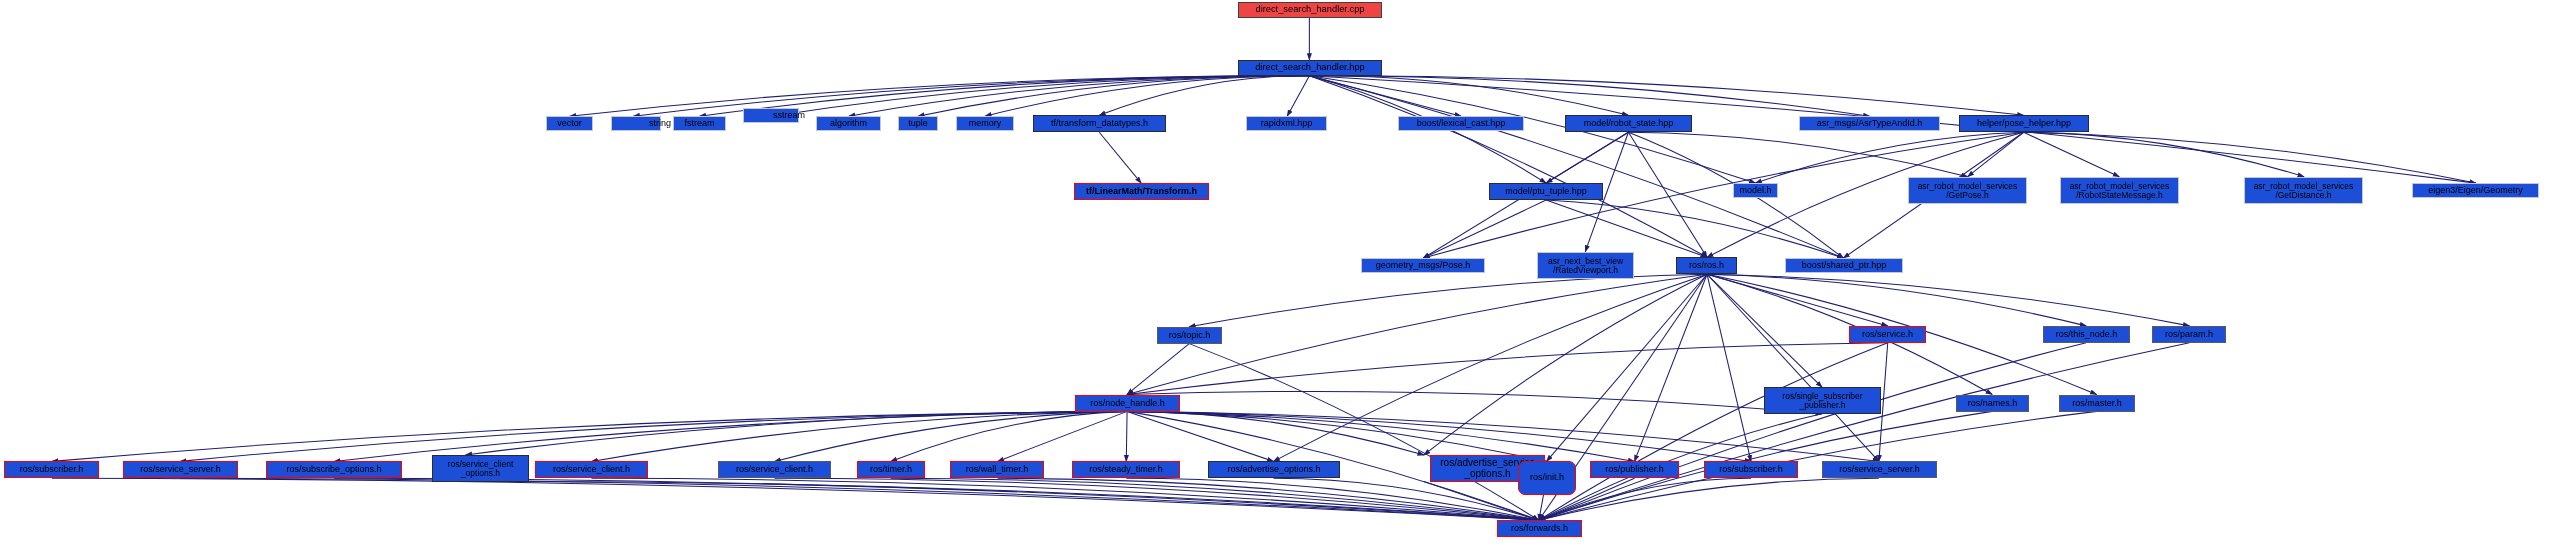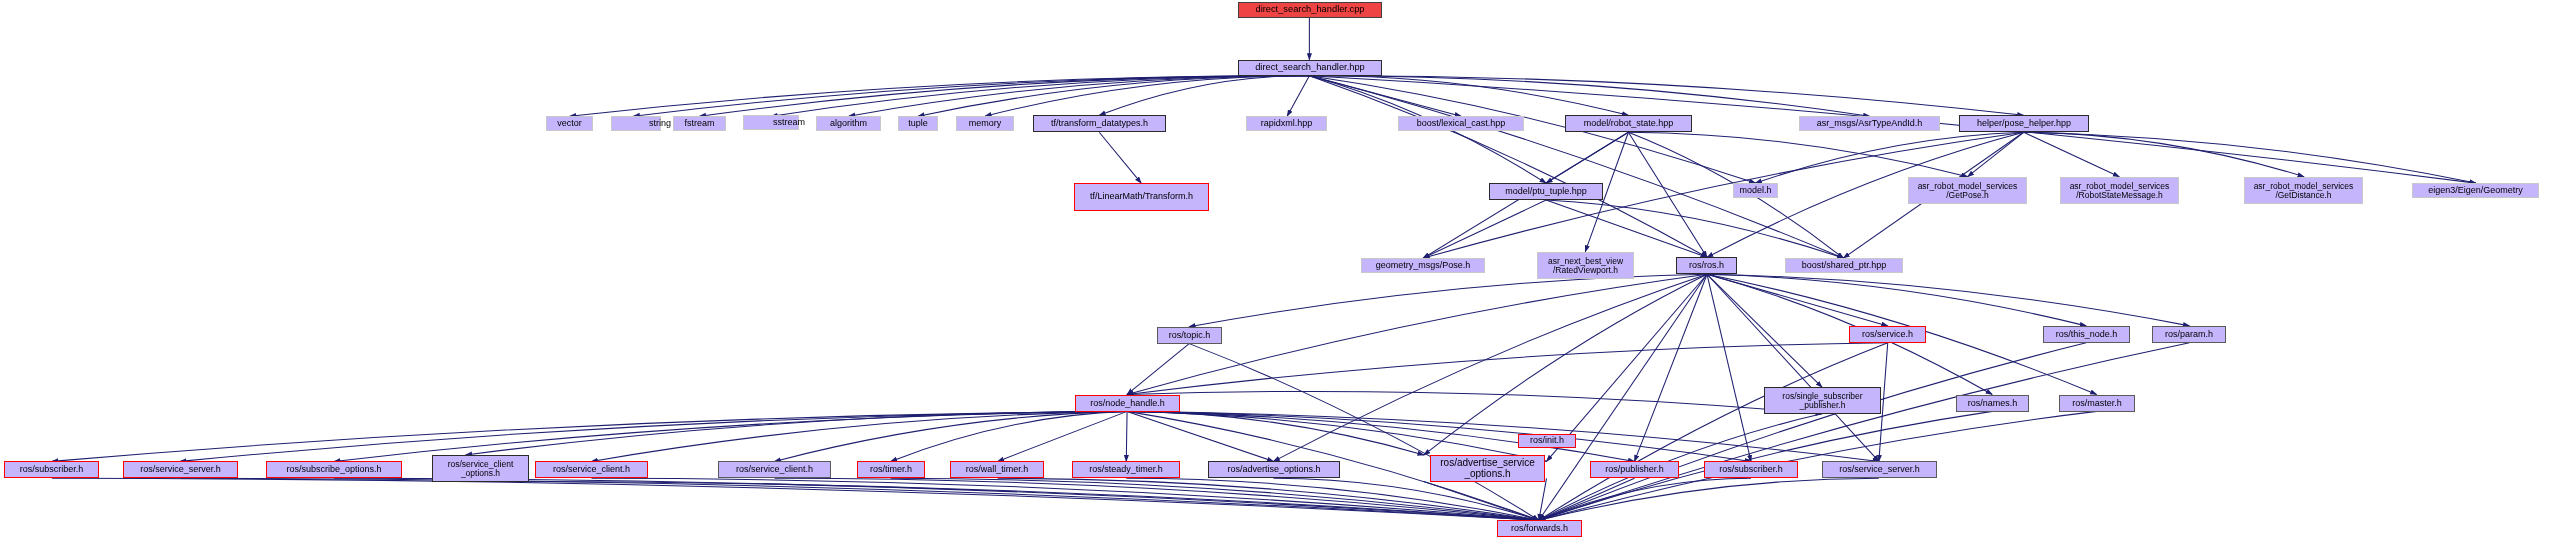--- a/index.html
+++ b/index.html
@@ -1,20 +1,20 @@
 <!DOCTYPE html>
 <html style="font-size:13px"><head>
 <meta charset="utf-8">
 <style>
   html,body{margin:0;padding:0;background:#ffffff;}
   #canvas{position:relative;width:2576px;height:559px;background:#ffffff;
           font-family:"Liberation Sans","DejaVu Sans",sans-serif;overflow:hidden;}
   #edges{position:absolute;left:0;top:0;width:2576px;height:559px;}
   .node{position:absolute;box-sizing:border-box;display:flex;align-items:center;
-        justify-content:center;text-align:center;background:#c4b5fd;
+        justify-content:center;text-align:center;background:#1d4ed8;
         border:0.8px solid #c0c0c0;color:#000000;line-height:1.05;
         white-space:pre-line;z-index:5;}
   .node.gray{background:#ef4444;border:0.8px solid #404040;}
   .node.black{border:1.2px solid #2b2b2b;}
   .node.dark{border:1.2px solid #5a5a5a;}
   .node.red{border:1.2px solid #ff0000;}
   .node.plain{border:0.8px solid #c8c8c8;}
 </style>
 </head>
 <body>
@@ -122,31 +122,31 @@
         <path d="M2170.5,593 Q2039,593 1907.5,645" marker-end="url(#ah)" stroke="#1f1f70"></path>
         <path d="M2329,593 Q2118.25,593 1907.5,645" marker-end="url(#ah)" stroke="#1f1f70"></path>
       </g>
   </svg>
   <div id="nodes">
       <div class="node gray" style="left: 1238px; top: 1.6px; width: 144px; height: 16px; font-size: 9.3px;">direct_search_handler.cpp</div>
       <div class="node black" style="left: 1238px; top: 60px; width: 144px; height: 16px; font-size: 9.3px;">direct_search_handler.hpp</div>
       <div class="node plain" style="left: 546px; top: 116px; width: 47px; height: 15.3px; font-size: 9px;">vector</div>
       <div class="node plain" style="left: 611px; top: 116px; width: 45px; height: 15.3px; font-size: 9px; padding-left: 48px;">string</div>
       <div class="node plain" style="left: 673px; top: 116px; width: 53px; height: 15.3px; font-size: 9px;">fstream</div>
-      <div class="node plain" style="left: 743px; top: 115px; width: 56px; height: 15.3px; font-size: 9px; padding-left: 36px;">sstream</div>
+      <div class="node plain" style="left: 743px; top: 108px; width: 56px; height: 15.3px; font-size: 9px; padding-left: 36px;">sstream</div>
       <div class="node plain" style="left: 816px; top: 116px; width: 65px; height: 15.3px; font-size: 9px;">algorithm</div>
       <div class="node plain" style="left: 898px; top: 116px; width: 40px; height: 15.3px; font-size: 9px;">tuple</div>
       <div class="node plain" style="left: 956px; top: 116px; width: 58px; height: 15.3px; font-size: 9px;">memory</div>
       <div class="node black" style="left: 1033px; top: 115px; width: 133px; height: 17px; font-size: 9px;">tf/transform_datatypes.h</div>
       <div class="node plain" style="left: 1246px; top: 116px; width: 81px; height: 15.3px; font-size: 9px;">rapidxml.hpp</div>
       <div class="node plain" style="left: 1398px; top: 116px; width: 126px; height: 15.3px; font-size: 9px;">boost/lexical_cast.hpp</div>
       <div class="node black" style="left: 1565px; top: 115px; width: 127px; height: 17px; font-size: 9px;">model/robot_state.hpp</div>
       <div class="node plain" style="left: 1799px; top: 116px; width: 141px; height: 15.3px; font-size: 9px;">asr_msgs/AsrTypeAndId.h</div>
       <div class="node black" style="left: 1959px; top: 115px; width: 130px; height: 17px; font-size: 9px;">helper/pose_helper.hpp</div>
-      <div class="node red" style="left: 1074px; top: 183px; width: 135px; height: 28px; font-size: 9px;">tf/LinearMath/Transform.h</div>
+      <div class="node red" style="left: 1074px; top: 183px; width: 135px; height: 17px; font-size: 9px; font-weight: bold;">tf/LinearMath/Transform.h</div>
       <div class="node black" style="left: 1489px; top: 183px; width: 114px; height: 17px; font-size: 9px;">model/ptu_tuple.hpp</div>
       <div class="node plain" style="left: 1733px; top: 183px; width: 45px; height: 15.3px; font-size: 9px;">model.h</div>
       <div class="node plain" style="left: 1908px; top: 177px; width: 119px; height: 27px; font-size: 8.5px;">asr_robot_model_services
 /GetPose.h</div>
       <div class="node plain" style="left: 2060px; top: 177px; width: 119px; height: 27px; font-size: 8.5px;">asr_robot_model_services
 /RobotStateMessage.h</div>
       <div class="node plain" style="left: 2244px; top: 177px; width: 119px; height: 27px; font-size: 8.5px;">asr_robot_model_services
 /GetDistance.h</div>
       <div class="node plain" style="left: 2412px; top: 183px; width: 127px; height: 15.3px; font-size: 9px;">eigen3/Eigen/Geometry</div>
       <div class="node plain" style="left: 1361px; top: 258px; width: 124px; height: 15.3px; font-size: 9px;">geometry_msgs/Pose.h</div>
@@ -169,20 +169,20 @@
       <div class="node black" style="left: 432px; top: 455px; width: 97px; height: 27px; font-size: 8.5px;">ros/service_client
 _options.h</div>
       <div class="node red" style="left: 535px; top: 461px; width: 113px; height: 17px; font-size: 9px;">ros/service_client.h</div>
       <div class="node dark" style="left: 718px; top: 461px; width: 113px; height: 17px; font-size: 9px;">ros/service_client.h</div>
       <div class="node red" style="left: 857px; top: 461px; width: 68px; height: 17px; font-size: 9px;">ros/timer.h</div>
       <div class="node red" style="left: 950px; top: 461px; width: 94px; height: 17px; font-size: 9px;">ros/wall_timer.h</div>
       <div class="node red" style="left: 1072px; top: 461px; width: 108px; height: 17px; font-size: 9px;">ros/steady_timer.h</div>
       <div class="node black" style="left: 1208px; top: 461px; width: 132px; height: 17px; font-size: 9px;">ros/advertise_options.h</div>
       <div class="node red" style="left: 1430px; top: 455px; width: 115px; height: 27px; font-size: 10px;">ros/advertise_service
 _options.h</div>
-      <div class="node red" style="left: 1518px; top: 434px; width: 58px; height: 14px; font-size: 9px;">ros/init.h</div>
+      <div class="node red" style="left: 1518px; top: 461px; width: 58px; height: 34px; font-size: 9px; border-radius: 7px;">ros/init.h</div>
       <div class="node red" style="left: 1590px; top: 461px; width: 89px; height: 17px; font-size: 9px;">ros/publisher.h</div>
       <div class="node red" style="left: 1704px; top: 461px; width: 94px; height: 17px; font-size: 9px;">ros/subscriber.h</div>
       <div class="node dark" style="left: 1822px; top: 461px; width: 115px; height: 17px; font-size: 9px;">ros/service_server.h</div>
       <div class="node red" style="left: 1497px; top: 520px; width: 85px; height: 17px; font-size: 9px;">ros/forwards.h</div>
     </div>
 </div>
 
 
 </body></html>

